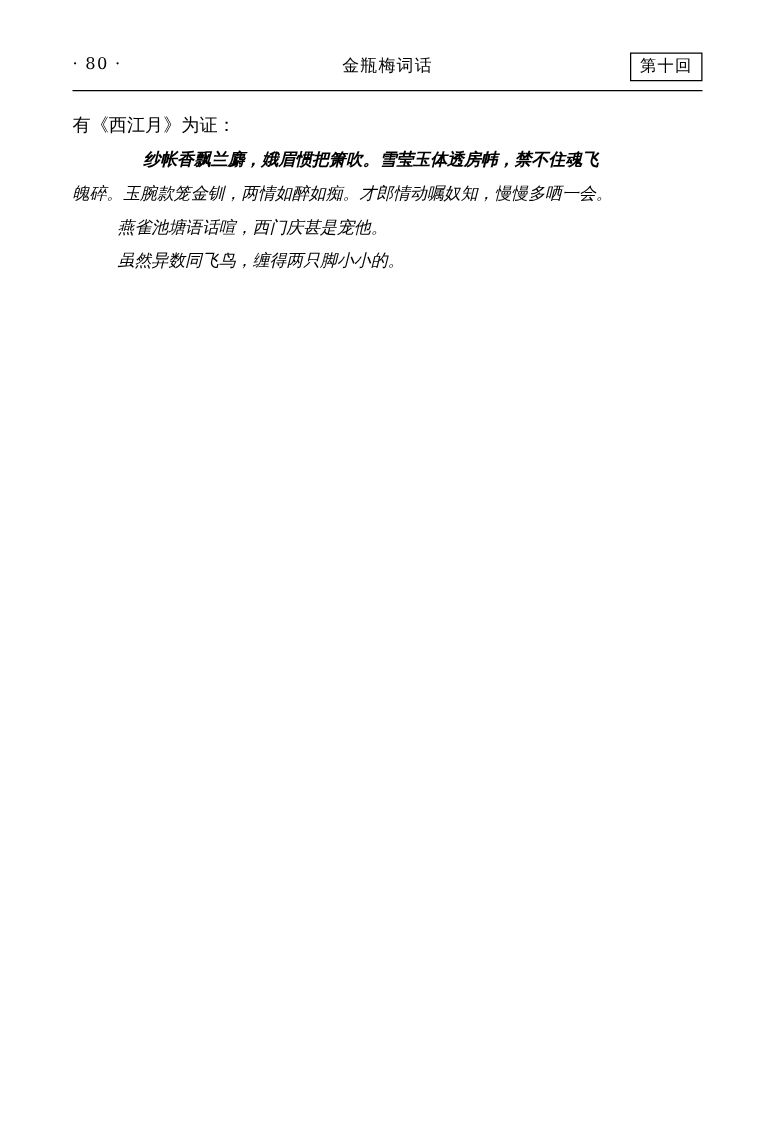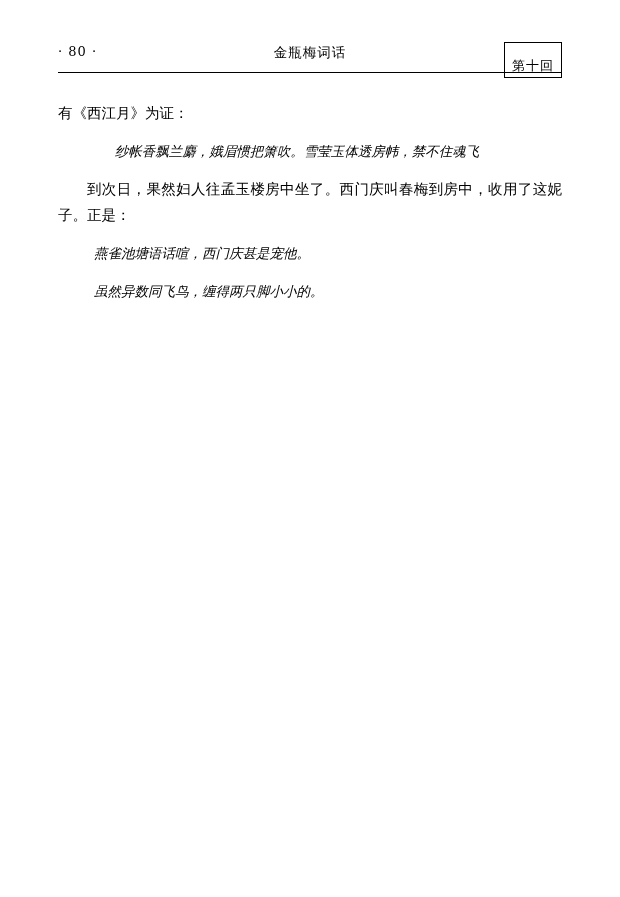--- a/index.html
+++ b/index.html
@@ -51,60 +51,61 @@
     letter-spacing: 1px;
   }
   .header-right {
     position: absolute;
     right: 0;
     top: 0;
     font-size: 13px;
     font-family: Liberation Sans, sans-serif;
     letter-spacing: 1px;
     border: 1px solid #000;
-    padding: 14px 7px 2px 7px;
+    padding: 1px 7px 2px 7px;
     white-space: nowrap;
   }
   .rule {
     position: absolute;
     left: 58px;
     top: 72px;
     width: 504px;
     height: 0;
     border-top: 1px solid #000;
   }
 
   
   .content {
     position: absolute;
     left: 58px;
     top: 88px;
     width: 504px;
   }
   p {
-    margin: 12px 0 1px 0;
+    margin: 0 0 1px 0;
     font-size: 14.5px;
     line-height: 26px;
     font-family: "DejaVu Serif", "Liberation Serif", serif;
     text-align: justify;
     text-justify: inter-character;
   }
   p.indent { text-indent: 2em; }
   p.verse {
     font-family: "DejaVu Serif", "Liberation Serif", serif;
     font-style: italic;
     font-size: 13.5px;
     line-height: 26px;
     margin-left: 36px;
     text-indent: 0;
     text-align: justify;
   }
   p.verse.hang {
     margin-left: 0;
     text-indent: 4.2em;
+    font-weight: bold;
   }
   p.verse.cont {
     margin-left: 0;
     text-indent: 0;
   }
 </style>
 </head>
 <body>
 
 <div class="page">
@@ -113,18 +114,18 @@
     <div class="header-left">· 80 ·</div>
     <div class="header-center">金瓶梅词话</div>
     <div class="header-right">第十回</div>
   </div>
 
   <div class="rule"></div>
 
   <div class="content">
     <p class="plain">有《西江月》为证：</p>
     <p class="verse hang">纱帐香飘兰麝，娥眉惯把箫吹。雪莹玉体透房帏，禁不住魂飞</p>
-    <p class="indent">到次日，果然妇人往孟玉楼房中坐了。西门庆叫春梅到房中，收用了这妮子。正是：</p>
+    <p class="verse cont">魄碎。玉腕款笼金钏，两情如醉如痴。才郎情动嘱奴知，慢慢多哂一会。</p>
     <p class="verse">燕雀池塘语话喧，西门庆甚是宠他。</p>
     <p class="verse">虽然异数同飞鸟，缠得两只脚小小的。</p>
   </div>
 
 </div>
 
 </body></html>

